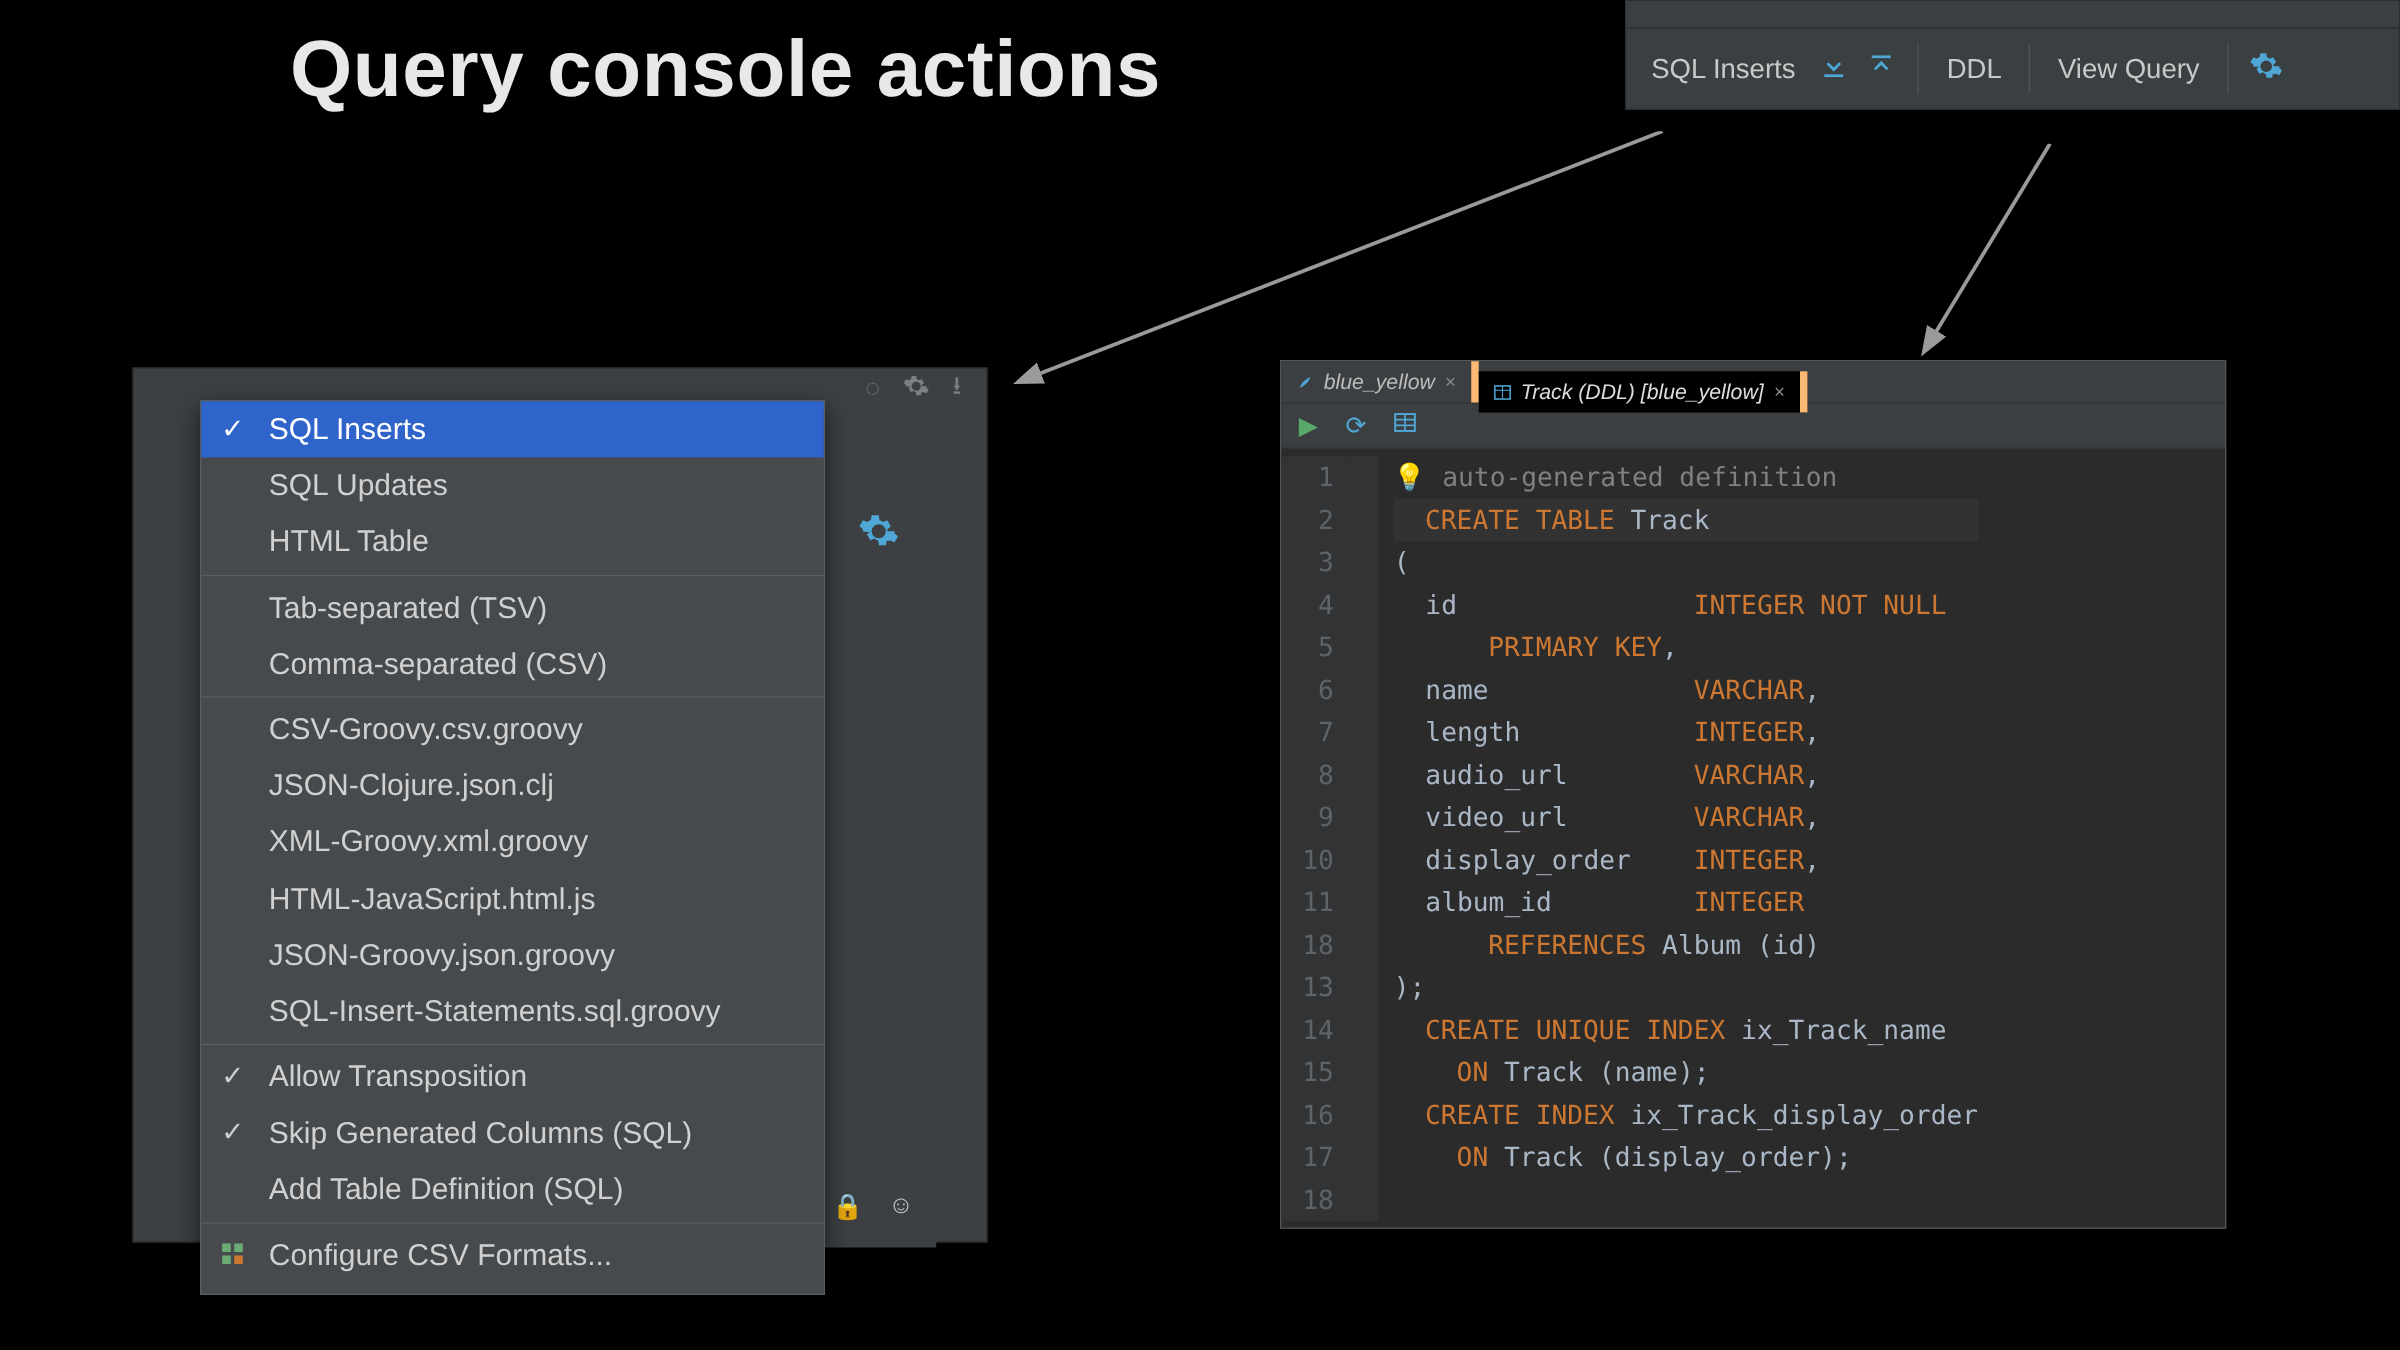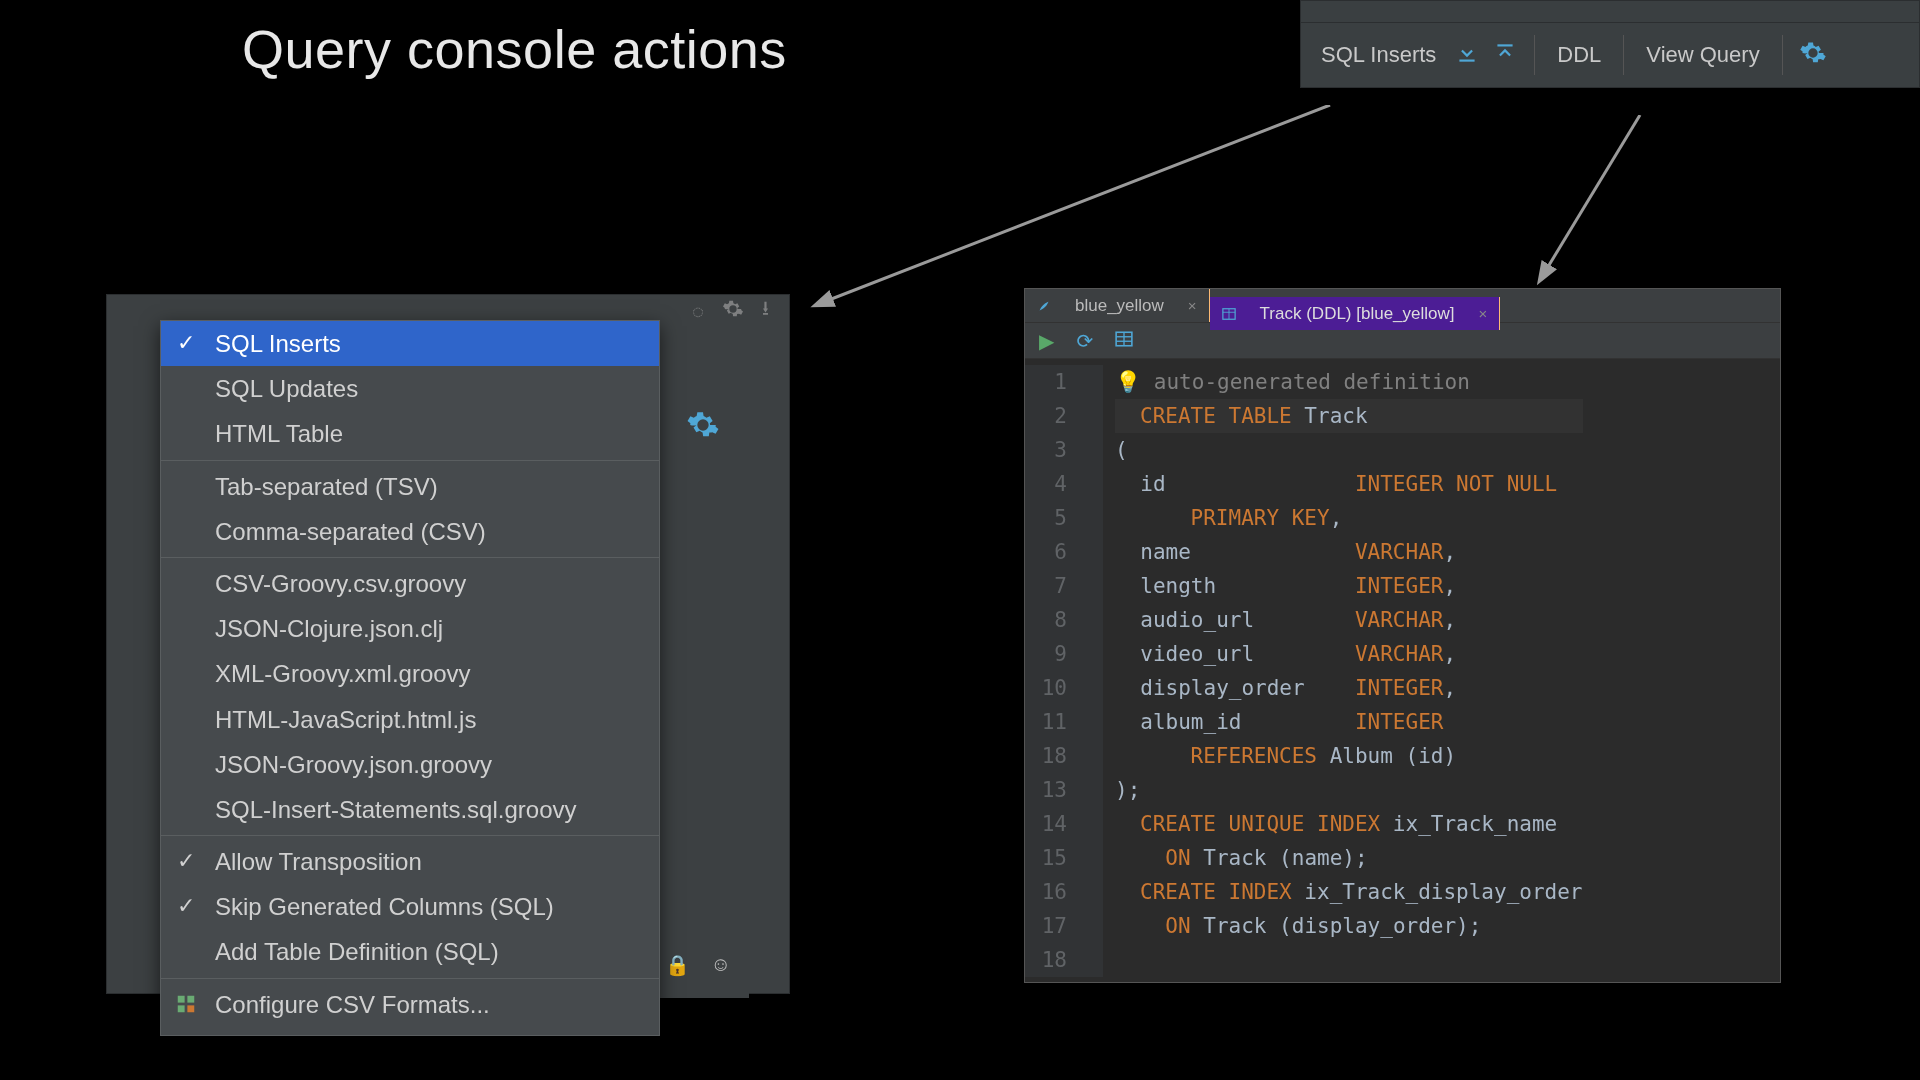--- a/index.html
+++ b/index.html
@@ -7,24 +7,24 @@
       background: #000;
       font-family: -apple-system, BlinkMacSystemFont, "Segoe UI", Arial, sans-serif;
       width: 1920px;
       height: 1080px;
       position: relative;
       overflow: hidden;
       color: #bbb;
     }
     .slide-title {
       position: absolute;
-      left: 242px;
+      left: 232px;
       top: 18px;
-      font-size: 54px;
-      font-weight: 400;
+      font-size: 64px;
+      font-weight: 700;
       letter-spacing: 0.5px;
       color: #e8e8e8;
     }
 
     
     .toolbar {
       position: absolute;
       right: 0;
       top: 0;
       width: 620px;
@@ -147,30 +147,31 @@
     .editor-tabs {
       display: flex;
       align-items: center;
       background: #3c3f41;
       height: 34px;
       border-bottom: 1px solid #323232;
     }
     .editor-tab {
       display: flex;
       align-items: center;
-      gap: 24px;
+      gap: 8px;
       padding: 0 12px;
       height: 100%;
       font-size: 17px;
       color: #bbb;
-      border-right: 1px solid #fdba74;
+      border-right: 6px solid #fdba74;
       cursor: pointer;
+      font-style: italic;
     }
     .editor-tab.active {
-      background: #4c1d95;
+      background: #000000;
       color: #ddd;
       margin-top: 16px;
     }
     .tab-close { font-size:15px; color:#888; }
     .tab-feather { width:14px;height:14px; }
     .tab-table-icon{ width:14px;height:14px; fill:#4fa7d6;}
     .editor-action-row{
       display:flex;align-items:center;gap:22px;height:36px;padding-left:14px;
       border-bottom:1px solid #323232;background:#3c3f41;
     }

